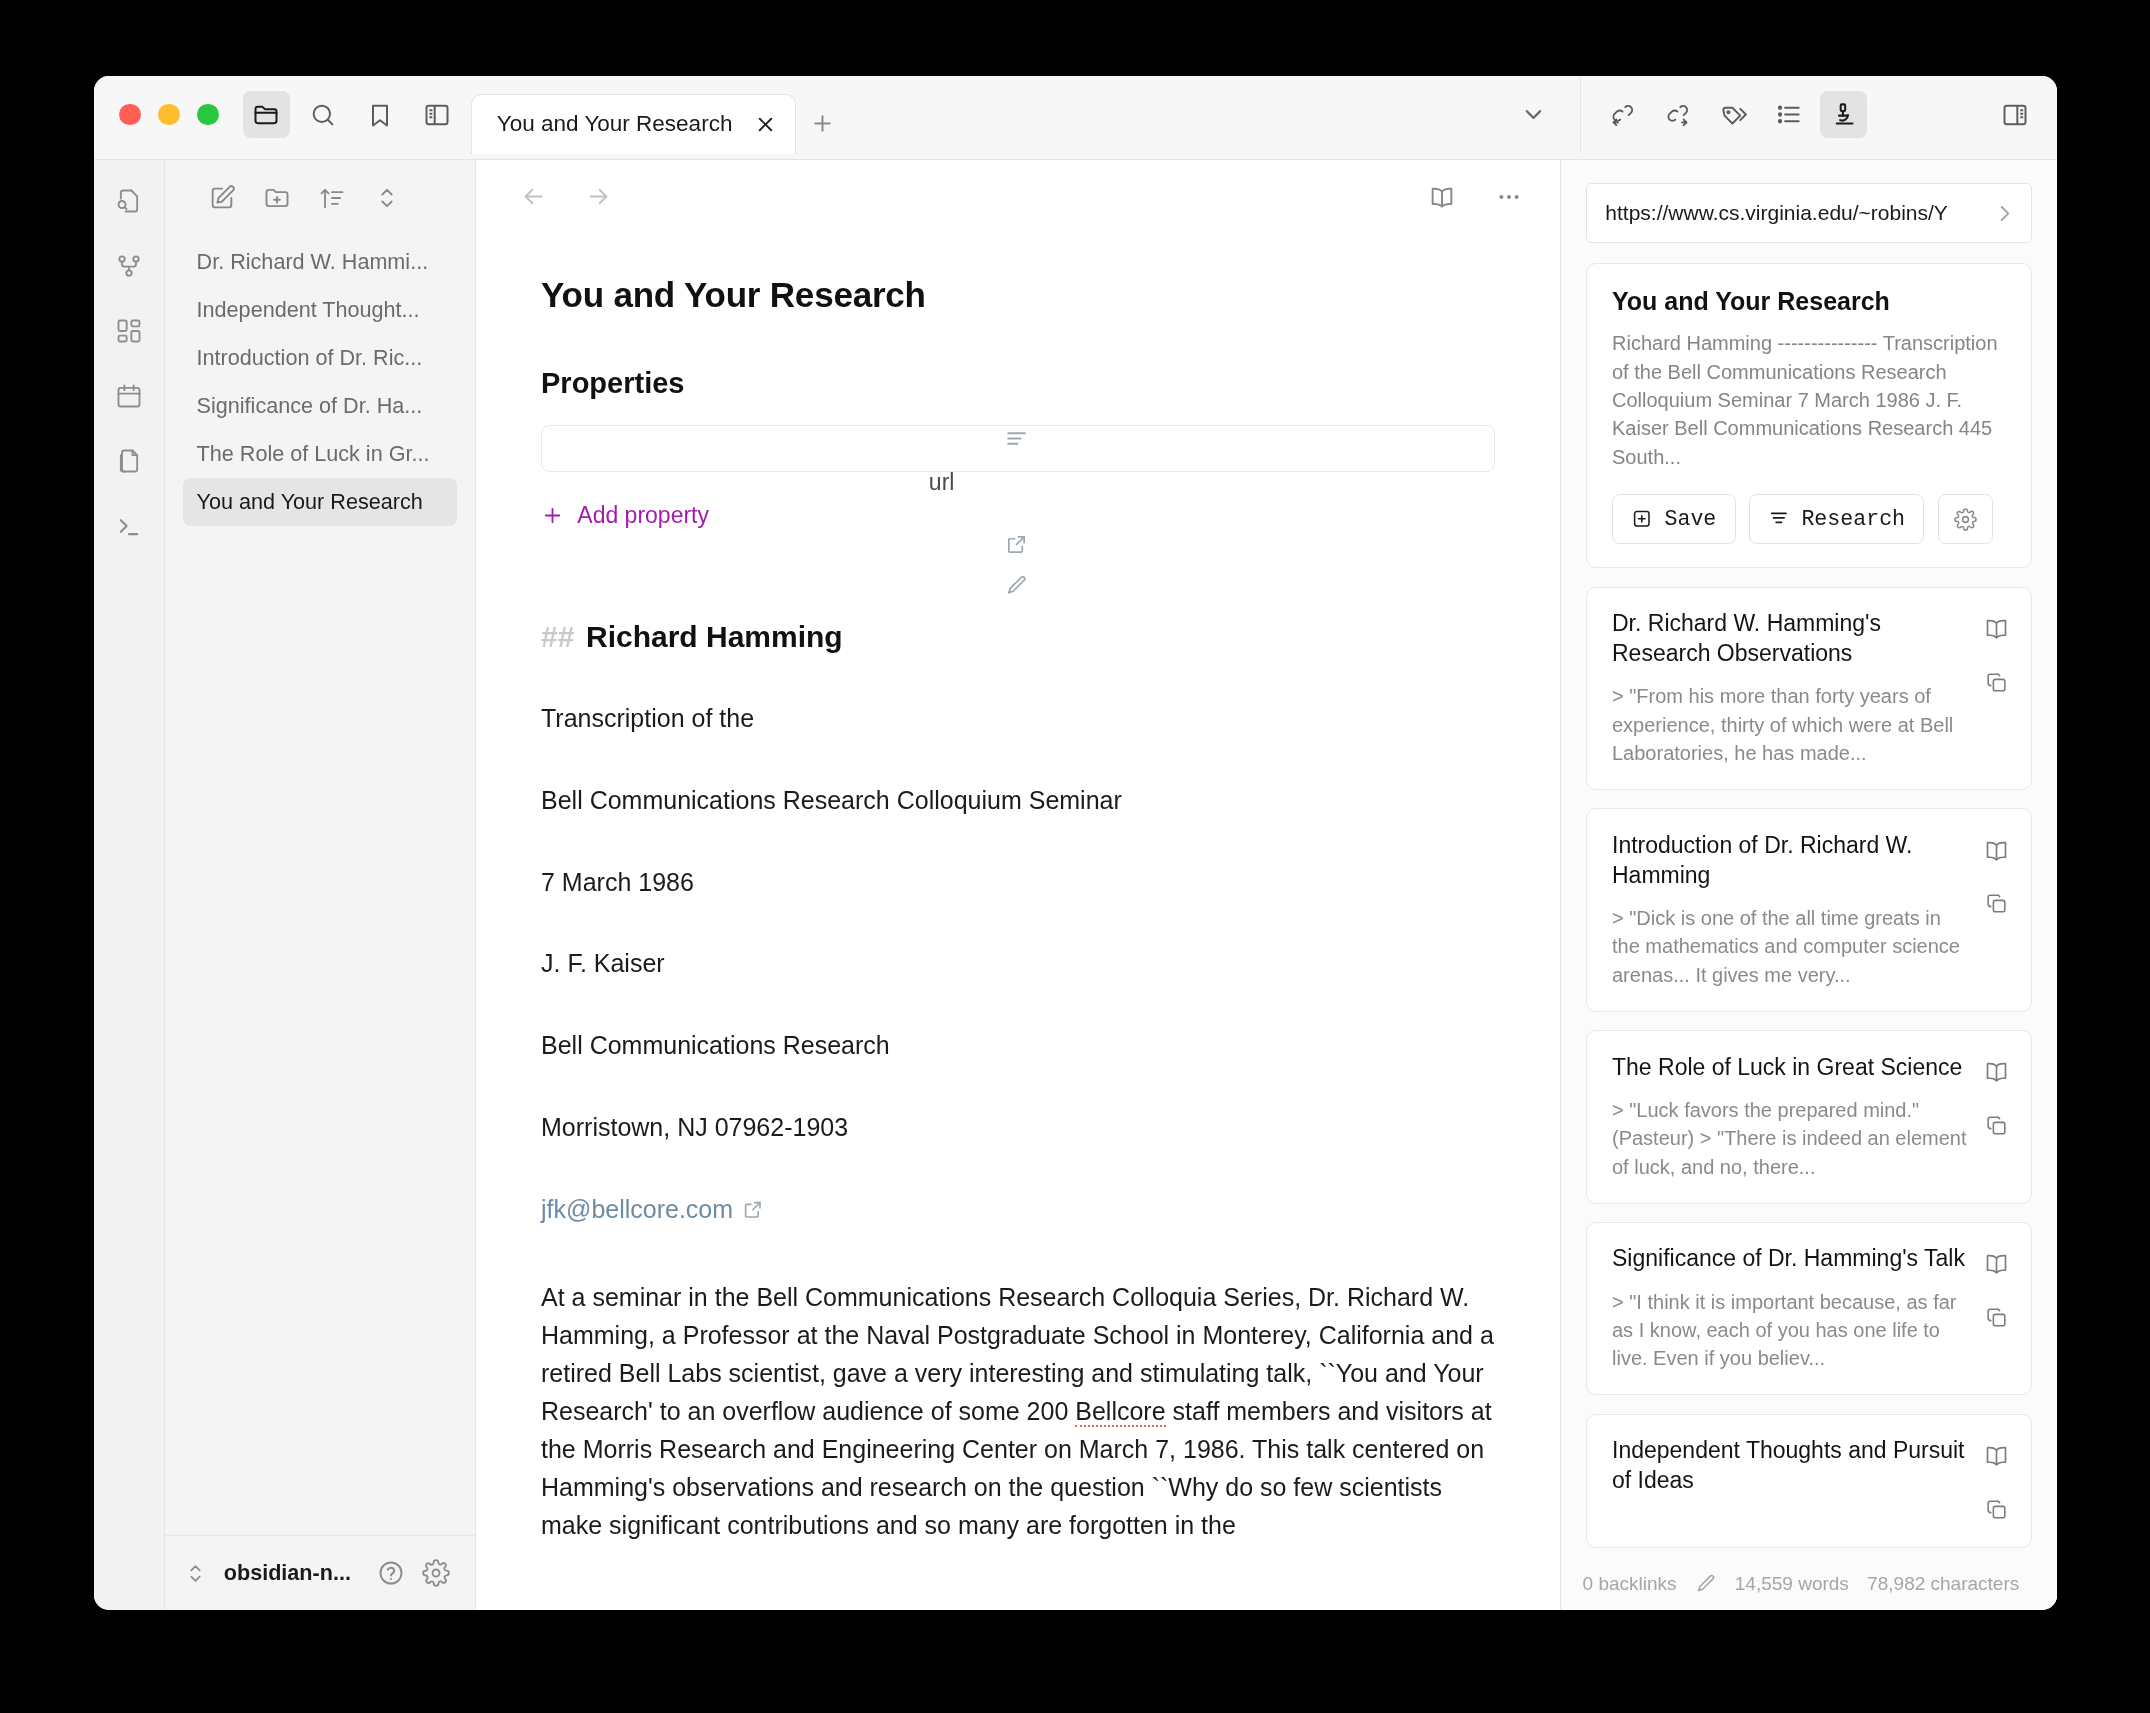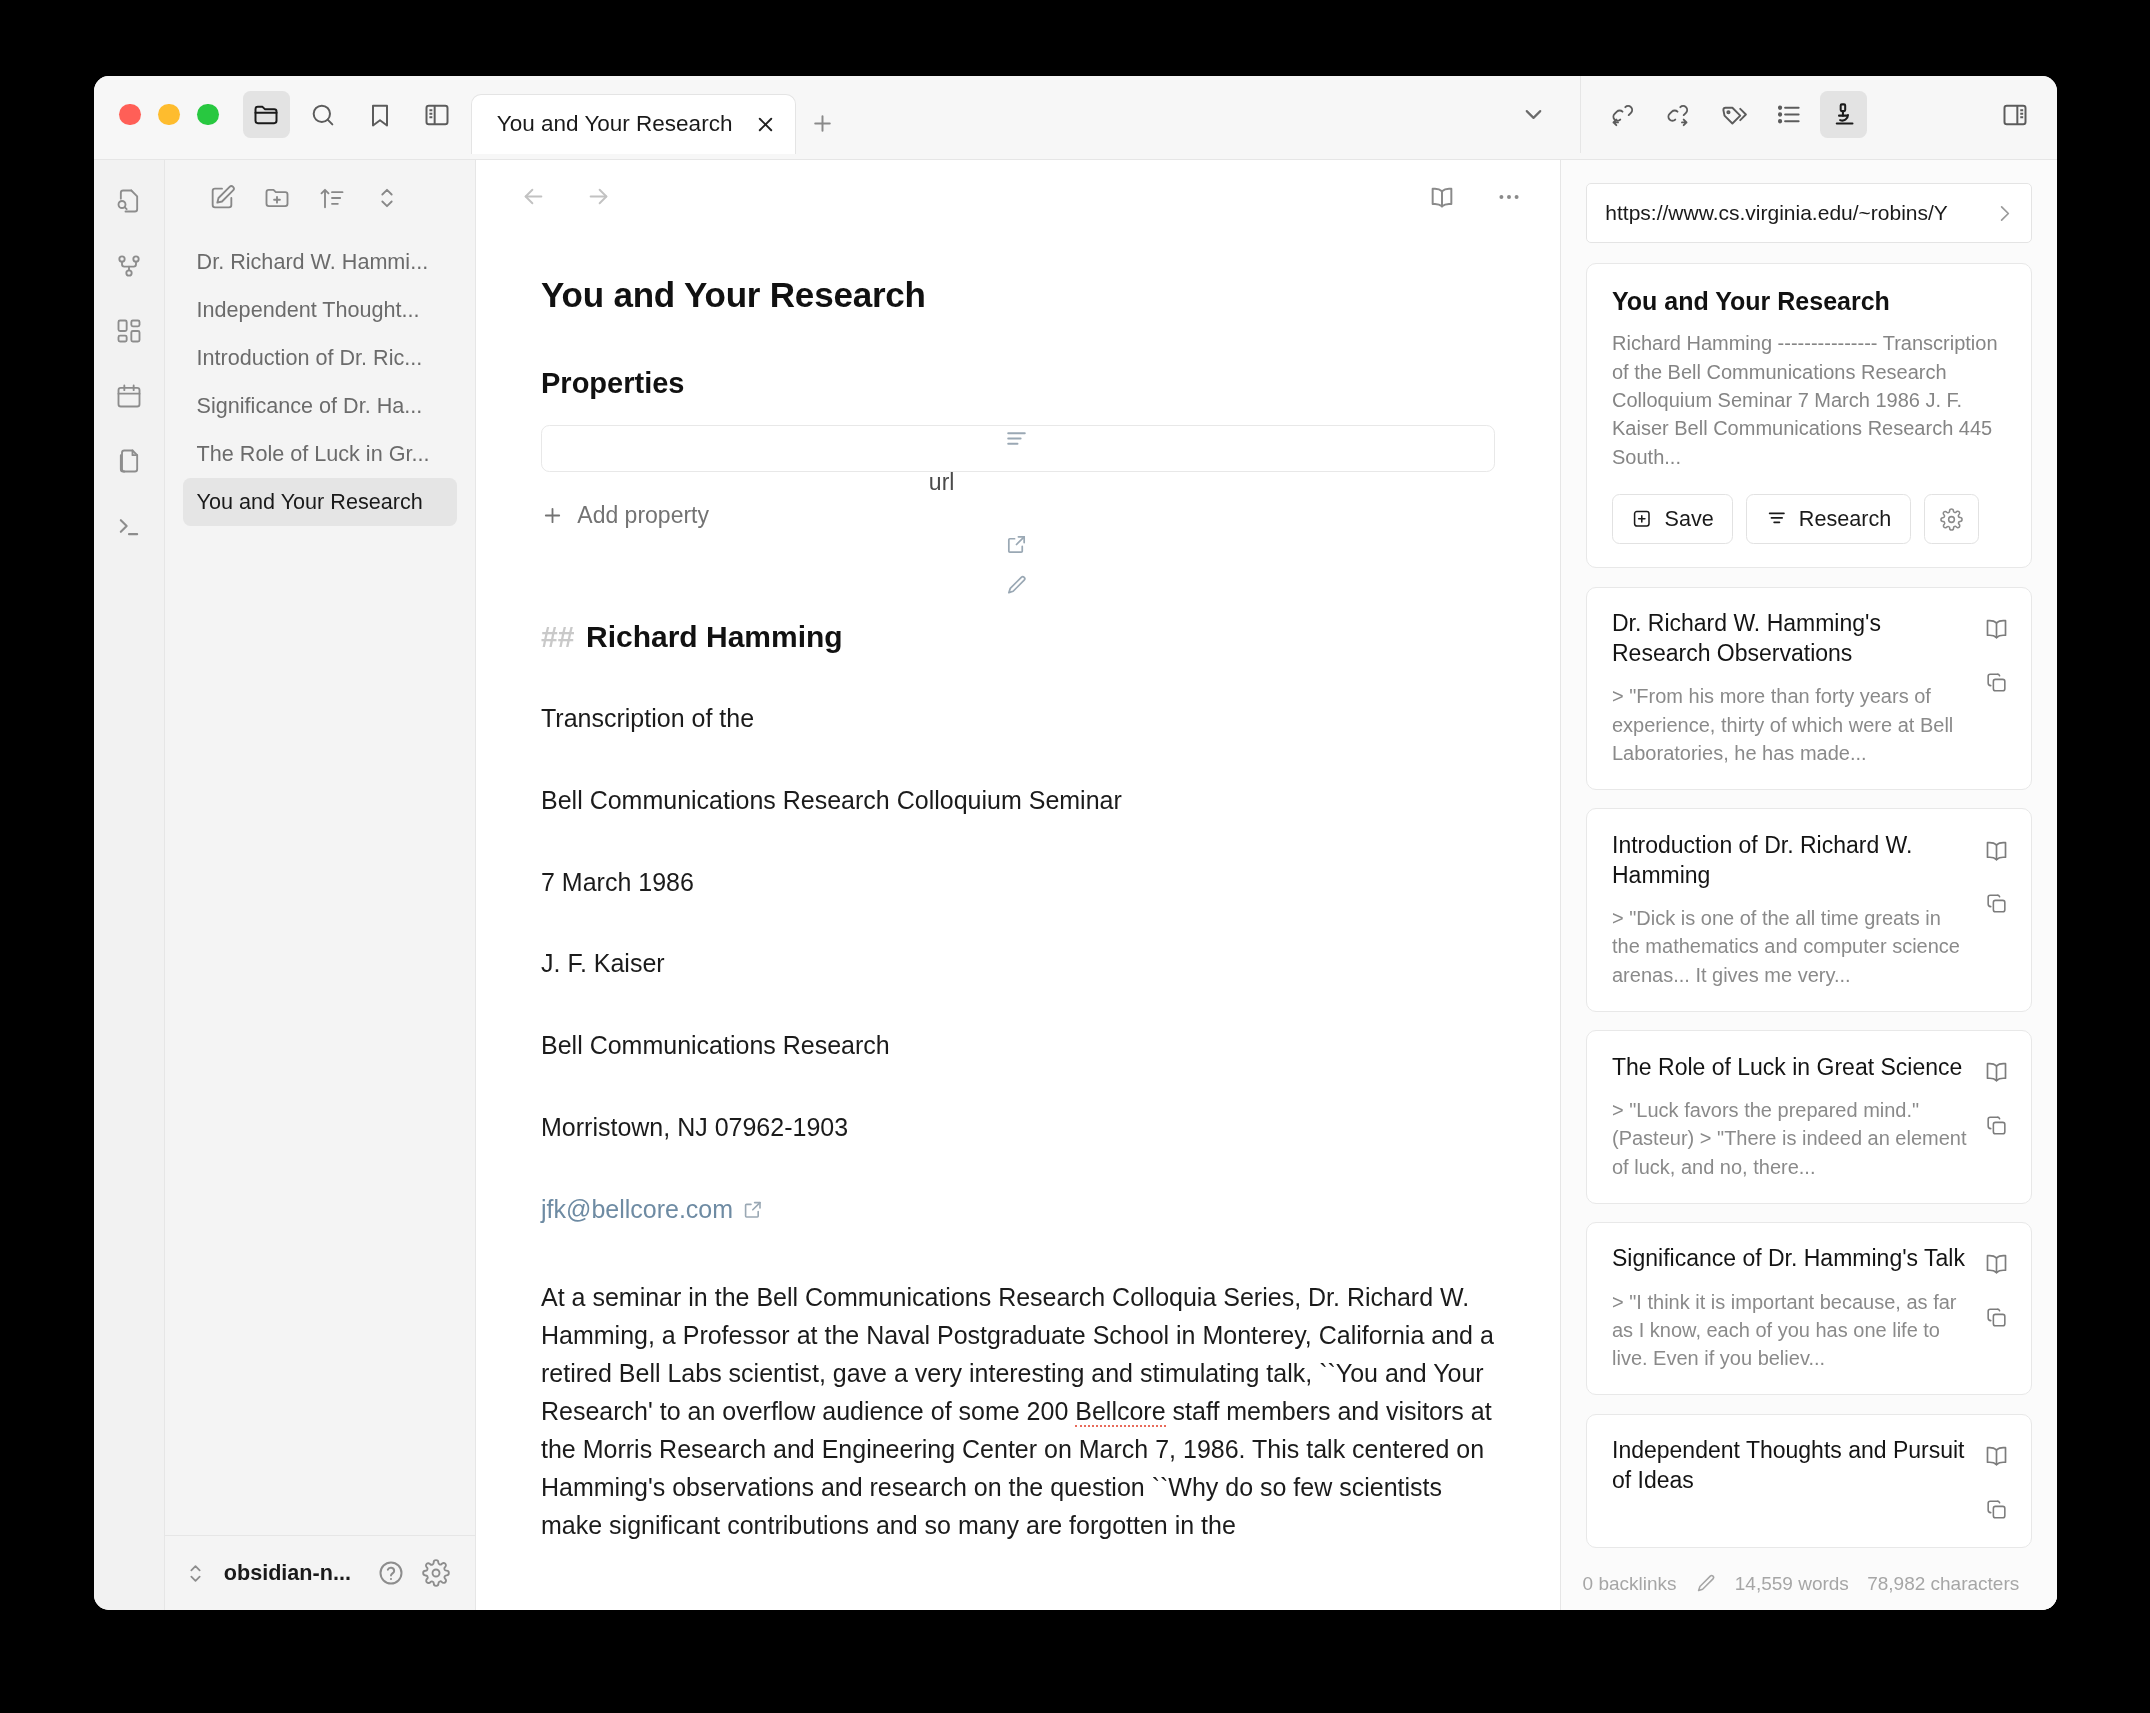--- a/index.html
+++ b/index.html
@@ -177,21 +177,21 @@
   }
   .prop-key { font-size: 23px; color: #4b4b4b; width: 175px; }
   .prop-val {
     font-size: 23px; color: #6e8ba3;
     flex: 1; overflow: hidden; white-space: nowrap; text-overflow: ellipsis;
   }
   .prop-ic { width: 35px; height: 35px; display:flex; align-items:center; justify-content:center; color:#9aa8b4; }
   .addprop {
     margin-top: 30px;
     display: flex; align-items: center; gap: 13.3px;
-    font-size: 23px; color: #737373;
+    font-size: 23px; color: #a21caf;
   }
   .h2-line { margin-top: 91px; font-size: 30px; font-weight: bold; color: #111; display:flex; gap:11.6px; }
   .hash { color: #c9c9c9; }
   .para { margin-top: 48px; font-size: 25px; color: #1b1b1b; line-height: 1.35; }
   .link { color: #6e8ba3; }
   .misspell { border-bottom: 2.5px dotted #e86a5a; }
   .body-para { margin-top: 52px; font-size: 25px; color: #1b1b1b; line-height: 1.52; }
 
   
   .rpanel {
@@ -216,21 +216,21 @@
 
   .hero-card {
     margin-top: 20px;
     background: #fff;
     border: 0.8px solid #e8e8e8;
     border-radius: 10px;
     padding: 23px 25px 23px 25px;
   }
   .hero-title { font-size: 25px; font-weight: bold; color: #111; }
   .hero-snip { margin-top: 13.3px; font-size: 20px; color: #858585; line-height: 1.42; }
-  .hero-actions { margin-top: 23px; display: flex; gap: 13.3px; }
+  .hero-actions { margin-top: 23px; display: flex; gap: 13.3px; font-family: Liberation Mono, monospace; }
   .btn {
     height: 50px; border: 0.8px solid #e2e2e2; border-radius: 7.5px;
     background: #fff;
     display: flex; align-items: center; gap: 11.6px;
     padding: 0 18.3px;
     font-size: 21.6px; color: #1a1a1a;
   }
   .btn.icon-only { padding: 0 15px; color:#8a8a8a; }
 
   .rcard {

